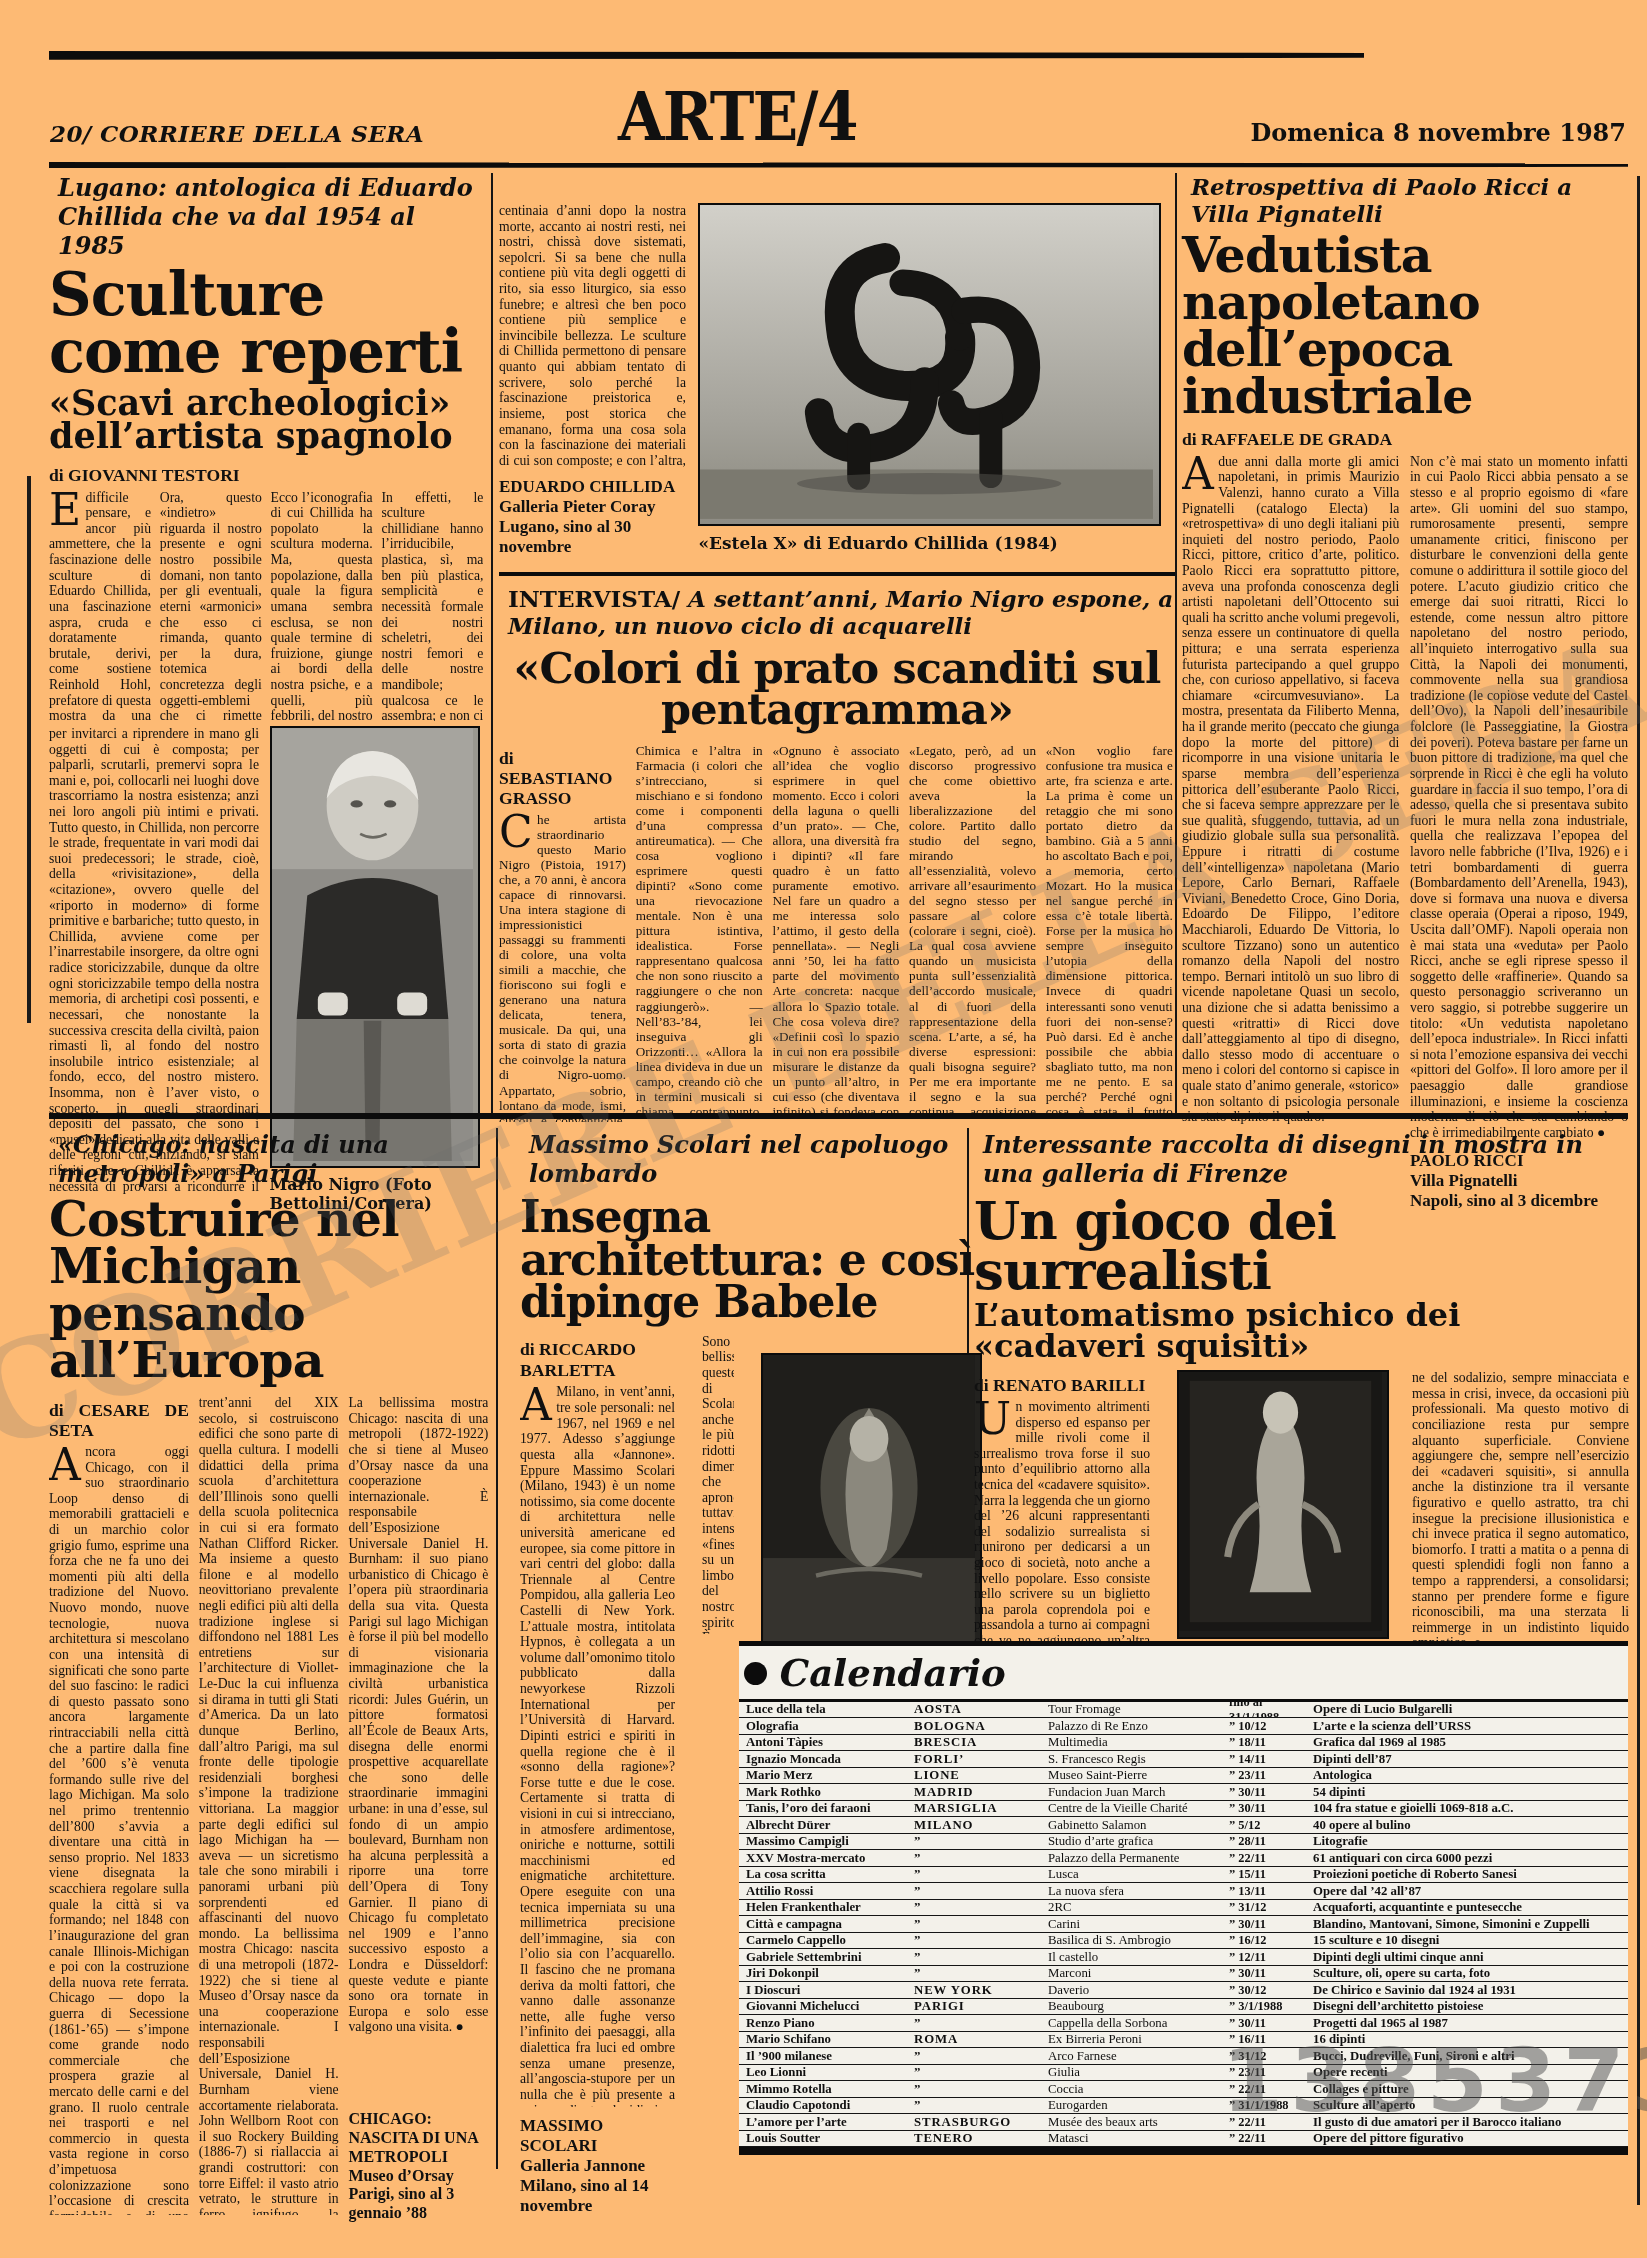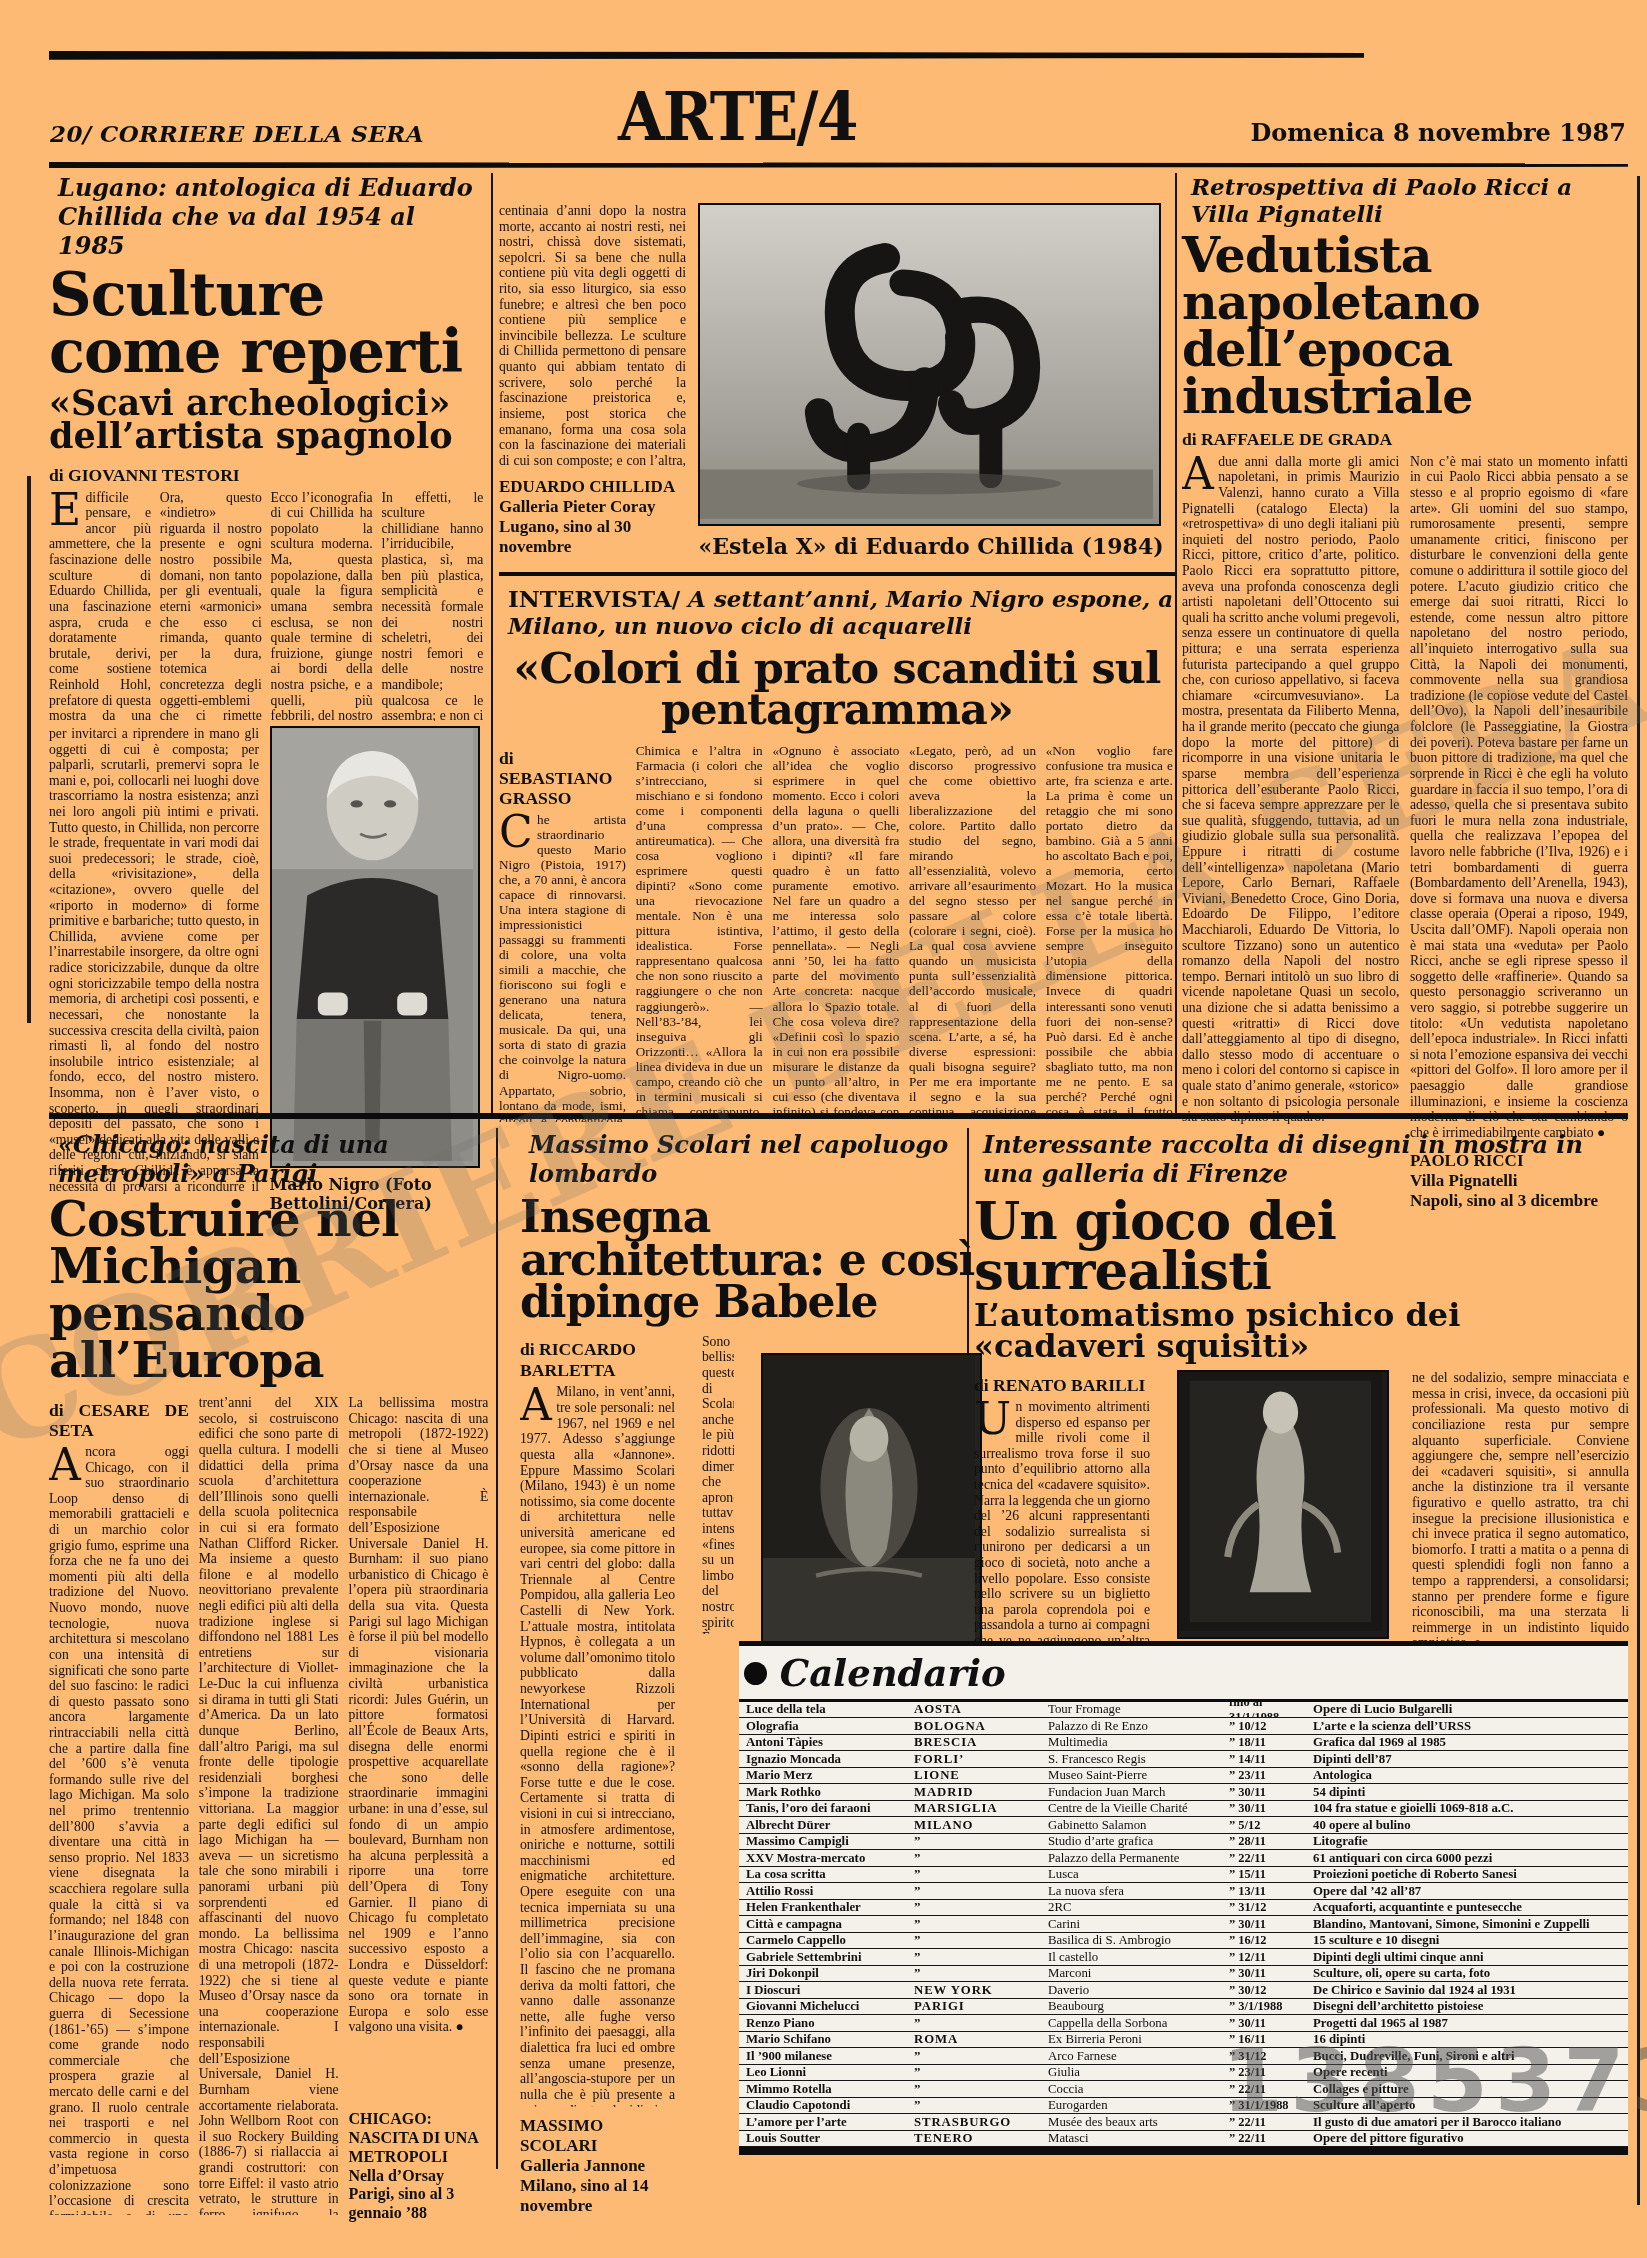--- a/index.html
+++ b/index.html
@@ -15,21 +15,21 @@
             font-family:"DejaVu Serif",serif;transform:scaleY(1.12);letter-spacing:-1.8px;}
   #page-date{position:absolute;right:21px;top:118px;font-size:24px;font-weight:bold;
             font-family:"DejaVu Serif",serif;}
   
   .kicker{font-style:italic;font-weight:bold;font-size:24px;font-family:"DejaVu Serif",serif;margin-left:9px;}
   .hl{font-family:"DejaVu Serif",serif;font-weight:bold;line-height:.96;letter-spacing:-0.9px;}
   .byline{font-weight:bold;font-size:17.6px;margin:5.3px 0 3.5px 0;}
   .tcol{font-size:13.7px;line-height:1.14;text-align:justify;overflow:hidden;hyphens:auto;}
   .dropcap{float:left;font-size:44px;line-height:.78;padding:3.5px 4.4px 0 0;font-family:"DejaVu Serif",serif;}
   .gfooter{font-weight:bold;font-size:17px;line-height:1.18;margin-top:8.8px;}
-  .caption{font-weight:bold;font-size:22px;font-family:"DejaVu Serif",serif;margin-top:7px;}
+  .caption{font-weight:bold;font-size:17px;font-family:"DejaVu Serif",serif;margin-top:7px;}
   .photo{border:2.6px solid #0c0c0c;background:#9a9890;overflow:hidden;}
   .vrule{position:absolute;width:1.8px;background:#151515;}
   
   #top-band{position:absolute;left:49px;top:173px;width:1579px;height:946px;}
   #chillida{position:absolute;left:0;top:0;width:436px;height:946px;}
   #chillida .hl1{font-size:59px;margin:7px 0 5.3px 0;}
   #chillida .hl2{font-size:35px;margin:0 0 12.4px 0;letter-spacing:0;}
   .chi-row1{display:flex;gap:8.8px;height:231px;margin-top:3.5px;}
   .chi-row1 .tcol{width:102px;height:231px;}
   .chi-row2{display:flex;gap:10.6px;margin-top:5.3px;}
@@ -233,21 +233,21 @@
       <div class="chi2-cols">
         <div class="tcol">
           <div class="byline">di CESARE DE SETA</div>
           <span class="dropcap">A</span><span>ncora oggi Chicago, con il suo straordinario Loop denso di memorabili grattacieli e di un marchio color grigio fumo, esprime una forza che ne fa uno dei momenti più alti della tradizione del Nuovo. Nuovo mondo, nuove tecnologie, nuova architettura si mescolano con una intensità di significati che sono parte del suo fascino: le radici di questo passato sono ancora largamente rintracciabili nella città che a partire dalla fine del ’600 s’è venuta formando sulle rive del lago Michigan. Ma solo nel primo trentennio dell’800 s’avvia a diventare una città in senso proprio. Nel 1833 viene disegnata la scacchiera regolare sulla quale la città si va formando; nel 1848 con l’inaugurazione del gran canale Illinois-Michigan e poi con la costruzione della nuova rete ferrata. Chicago — dopo la guerra di Secessione (1861-’65) — s’impone come grande nodo commerciale che prospera grazie al mercato delle carni e del grano. Il ruolo centrale nei trasporti e nel commercio in questa vasta regione in corso d’impetuosa colonizzazione sono l’occasione di crescita formidabile e di uno sviluppo selvaggio. A quel tempo le case di Chicago erano costruite col sistema del «balloon»: una intelaiatura di legno fasciata di doghe orizzontali che visse con la rapidità con la quale si gonfia un pallone. Una comunità di pionieri costruisce un insediamento per larga parte in legno che nel 1871 va a fuoco in un memorabile incendio. Dalle ceneri, nel corso di poco più di due anni, sorge una città ben diversa: più ordinata, più sicura e ricca per lo straordinario sforzo tecnologico che sperimenta tecniche ignifughe d’avanguardia. Come è noto il sistema costruttivo del grattacielo era già stato messo a punto a Chicago e a New York, ma è certamente a Chicago che la nuova tipologia prende corpo. I codici stilistici che s’impongono partono dal modello del palazzo rinascimentale d’origine italiana; tipologia assai ben adattabile alla destinazione ad uffici. La città che va a fuoco è dominata da mastodontici Palazzi Strozzi: fortissima è l’influenza tedesca che risale proprio al neoclassicismo di Schinkel e von Klenze. Per altro la popolazione tedesca, grazie alla immigrazione forzata in seguito alla mancata rivoluzione del 1848, è il gruppo etnico più numeroso: ancora nel 1917 il 17% della popolazione totale è d’origine tedesca. Augustus Bauer, Charles Fürst, Frederick Baumann, Dankmar Adler sono tutti architetti che si sentono gli eredi della Berlino di Schinkel e questo consente d’intender perché, ancora negli ultimi</span>
         </div>
         <div class="tcol">trent’anni del XIX secolo, si costruiscono edifici che sono parte di quella cultura. I modelli didattici della prima scuola d’architettura dell’Illinois sono quelli della scuola politecnica in cui si era formato Nathan Clifford Ricker. Ma insieme a questo filone e al modello neovittoriano prevalente negli edifici più alti della tradizione inglese si diffondono nel 1881 Les entretiens sur l’architecture di Viollet-Le-Duc la cui influenza si dirama in tutti gli Stati d’America. Da un lato dunque Berlino, dall’altro Parigi, ma sul fronte delle tipologie residenziali borghesi s’impone la tradizione vittoriana. La maggior parte degli edifici sul lago Michigan ha — aveva — un sicretismo tale che sono mirabili i panorami urbani più sorprendenti ed affascinanti del nuovo mondo. La bellissima mostra Chicago: nascita di una metropoli (1872-1922) che si tiene al Museo d’Orsay nasce da una cooperazione internazionale. I responsabili dell’Esposizione Universale, Daniel H. Burnham viene accortamente rielaborata. John Wellborn Root con il suo Rockery Building (1886-7) si riallaccia ai grandi costruttori: con torre Eiffel: il vasto atrio vetrato, le strutture in ferro ignifugo, la leggerezza dell’edificio sono ben lungi dal celeberrimo Monadnock Building di Burnham e Root (1881). Sulla città, con sempre maggior forza, s’impone il miraggio Parigi: Burnham, che aveva organizzato uno studio professionale modello, aveva uno spessore formato all’École de Beaux Arts, disegna delle enormi prospettive acquarellate che sono delle straordinarie immagini urbane: in una d’esse, sul fondo di un ampio boulevard, Burnham non ha alcuna perplessità a riporre un teatro dell’Opera parigina.</div>
         <div style="width:140px;">
           <div class="tcol" style="width:140px;height:706px;">La bellissima mostra Chicago: nascita di una metropoli (1872-1922) che si tiene al Museo d’Orsay nasce da una cooperazione internazionale. È responsabile dell’Esposizione Universale Daniel H. Burnham: il suo piano urbanistico di Chicago è l’opera più straordinaria della sua vita. Questa Parigi sul lago Michigan è forse il più bel modello di visionaria immaginazione che la civiltà urbanistica ricordi: Jules Guérin, un pittore formatosi all’École de Beaux Arts, disegna delle enormi prospettive acquarellate che sono delle straordinarie immagini urbane: in una d’esse, sul fondo di un ampio boulevard, Burnham non ha alcuna perplessità a riporre una torre dell’Opera di Tony Garnier. Il piano di Chicago fu completato nel 1909 e l’anno successivo esposto a Londra e Düsseldorf: queste vedute e piante sono ora tornate in Europa e solo esse valgono una visita.  ●</div>
           <div class="gfooter" style="font-size:16px;">
             <div>CHICAGO: NASCITA DI UNA METROPOLI</div>
-            <div>Nella d’Orsay</div>
+            <div>Museo d’Orsay</div>
             <div>Parigi, sino al 3 gennaio ’88</div>
           </div>
         </div>
       </div>
     </div>
 
     <div id="scolari">
       <div class="kicker">Massimo Scolari nel capoluogo lombardo</div>
       <div class="hl hl6">Insegna architettura: e così dipinge Babele</div>
       <div class="sco-body">

